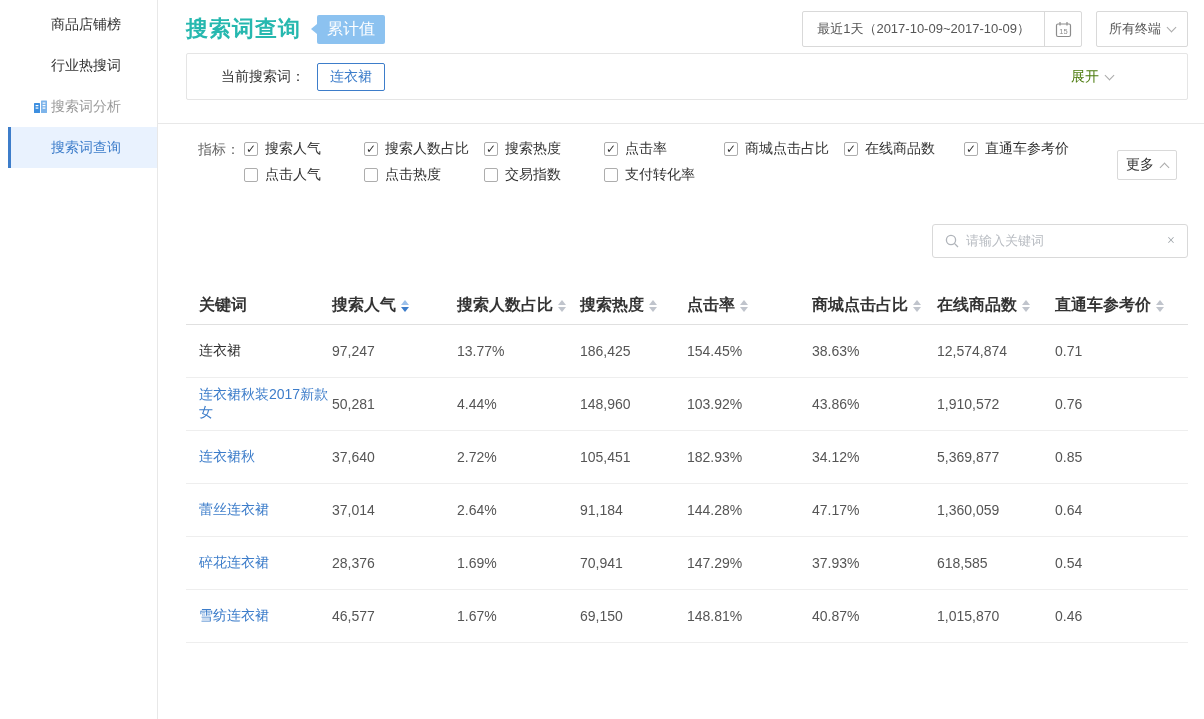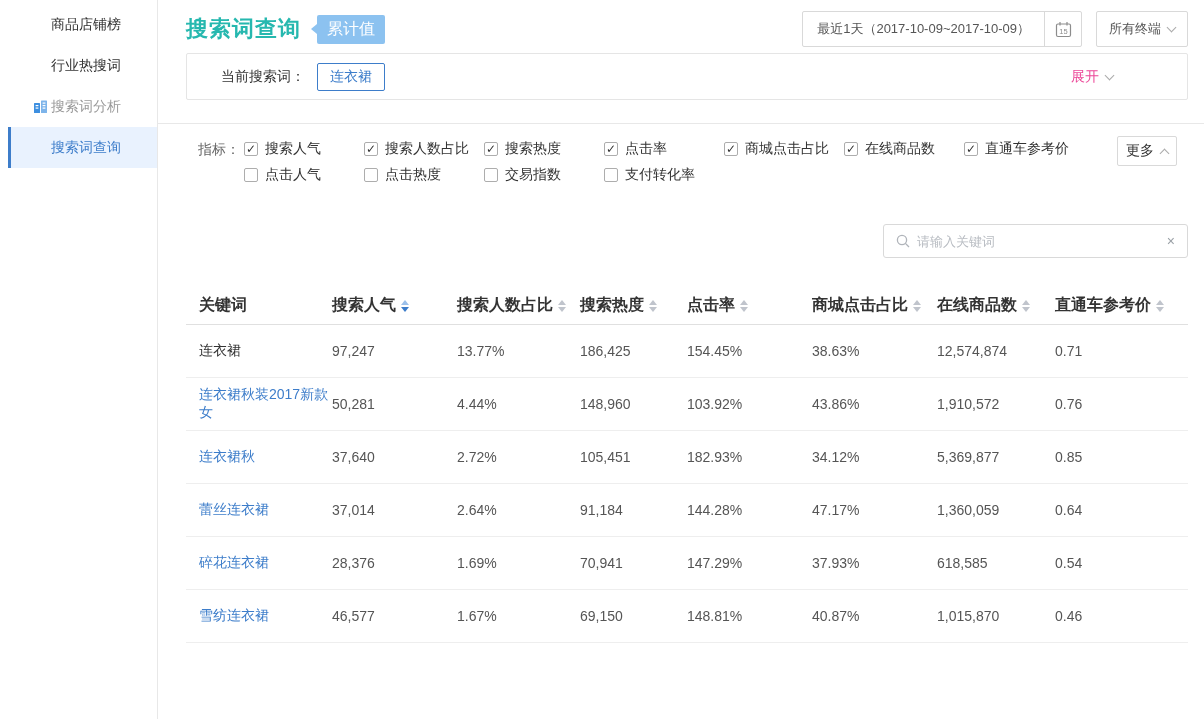--- a/index.html
+++ b/index.html
@@ -33,42 +33,42 @@
 
   .chev { display:inline-block; width:7px; height:7px; border-right:1px solid #aaa; border-bottom:1px solid #aaa; }
   .chev.down { transform:rotate(45deg); margin-left:7px; margin-top:-3px; }
   .chev.up { transform:rotate(-135deg); margin-left:7px; margin-top:4px; }
 
   .filter-panel { margin-top:6px; height:47px; border:1px solid #e5e5e5; border-radius:2px;
     display:flex; align-items:center; padding:12px 24px; }
   .fp-label { margin-left:10px; color:#333; }
   .word-tag { margin-left:12px; border:1px solid #3d7dca; color:#3d7dca; border-radius:2px;
     padding:4px 12px; font-size:14px; cursor:pointer; background:#fff; }
-  .expand { margin-left:auto; margin-right:50px; color:#ec4899; cursor:pointer; display:flex; align-items:center; }
+  .expand { margin-left:auto; margin-right:50px; color:#4d7c0f; cursor:pointer; display:flex; align-items:center; }
 
   .divider { border-top:1px solid #e8e8e8; margin:23px -16px 0 -28px; }
 
   
   .metrics { position:relative; margin-top:12px; display:flex; }
   .metrics-label { margin-left:12px; color:#666; line-height:26px; white-space:nowrap; }
   .metrics-grid { margin-left:4px; }
   .metrics-row { display:flex; }
   .metric-item { width:120px; display:flex; align-items:center; height:26px; cursor:pointer; }
   .cb { width:14px; height:14px; border:1px solid #adadad; border-radius:2px; background:#fff;
     display:inline-flex; align-items:center; justify-content:center; font-size:12px; line-height:1;
     color:#333; font-weight:bold; margin-right:7px; flex:0 0 14px; }
   .metric-item .m-label { font-size:14px; color:#333; white-space:nowrap; }
-  .more-btn { position:absolute; right:11px; top:0; width:60px; height:30px; border:1px solid #d9d9d9;
+  .more-btn { position:absolute; right:11px; top:14px; width:60px; height:30px; border:1px solid #d9d9d9;
     border-radius:2px; background:#fff; font-size:14px; color:#333; cursor:pointer;
     display:flex; align-items:center; justify-content:center; font-family:inherit; }
 
   
   .search-row { margin-top:36px; display:flex; justify-content:flex-end; }
-  .search-box { width:305px; height:34px; border:1px solid #d9d9d9; border-radius:3px;
-    display:flex; align-items:center; background:#fff; }
+  .search-box { width:256px; height:34px; border:1px solid #d9d9d9; border-radius:3px;
+    display:flex; align-items:center; background:#fff;font-family:Liberation Serif, serif; }
   .search-box svg { margin-left:12px; flex:0 0 14px; }
   .search-box input { flex:1; border:none; outline:none; font-size:13px; color:#555; margin-left:7px;
     font-family:inherit; background:transparent; }
   .search-box input::placeholder { color:#b8bcc2; }
   .clear-x { margin-right:12px; color:#9aa0a6; font-size:14px; cursor:pointer; line-height:1; }
 
   
   table { width:100%; border-collapse:collapse; margin-top:30px; table-layout:fixed; }
   thead th { text-align:left; font-size:16px; color:#333; font-weight:bold; height:36px;
     border-bottom:1px solid #e0e0e0; white-space:nowrap; }

